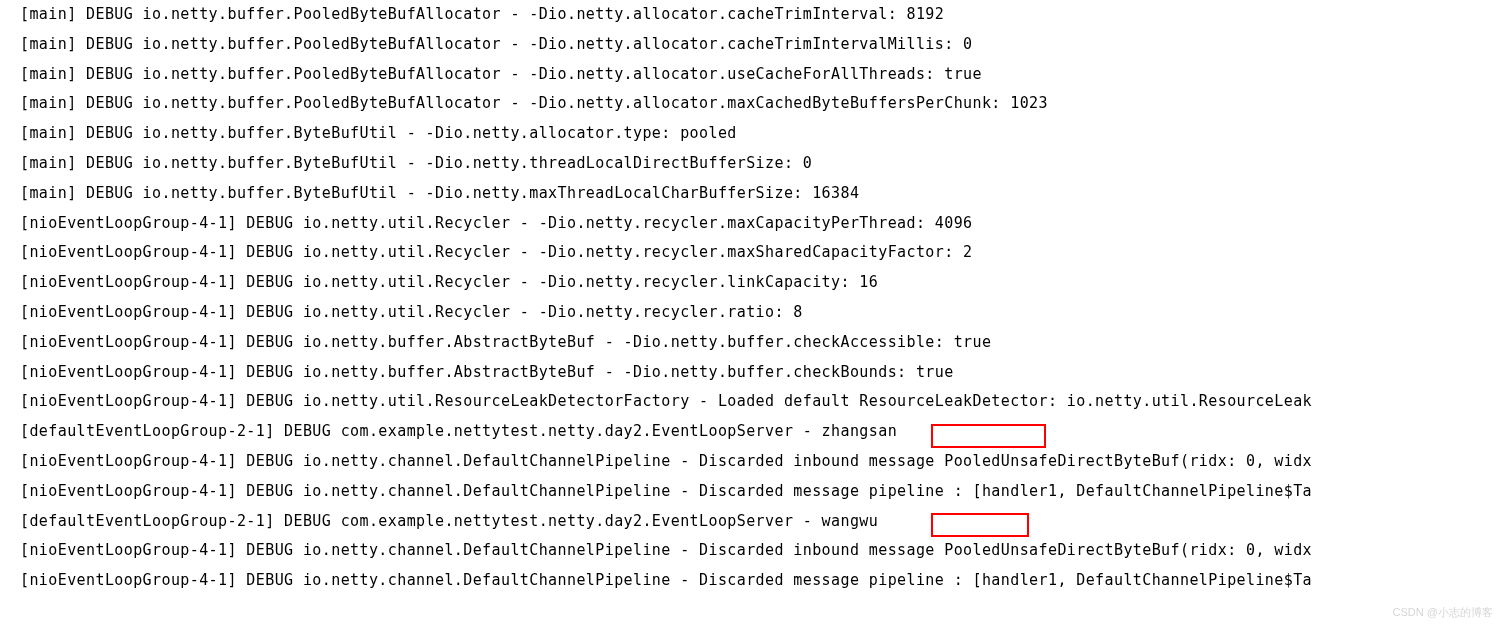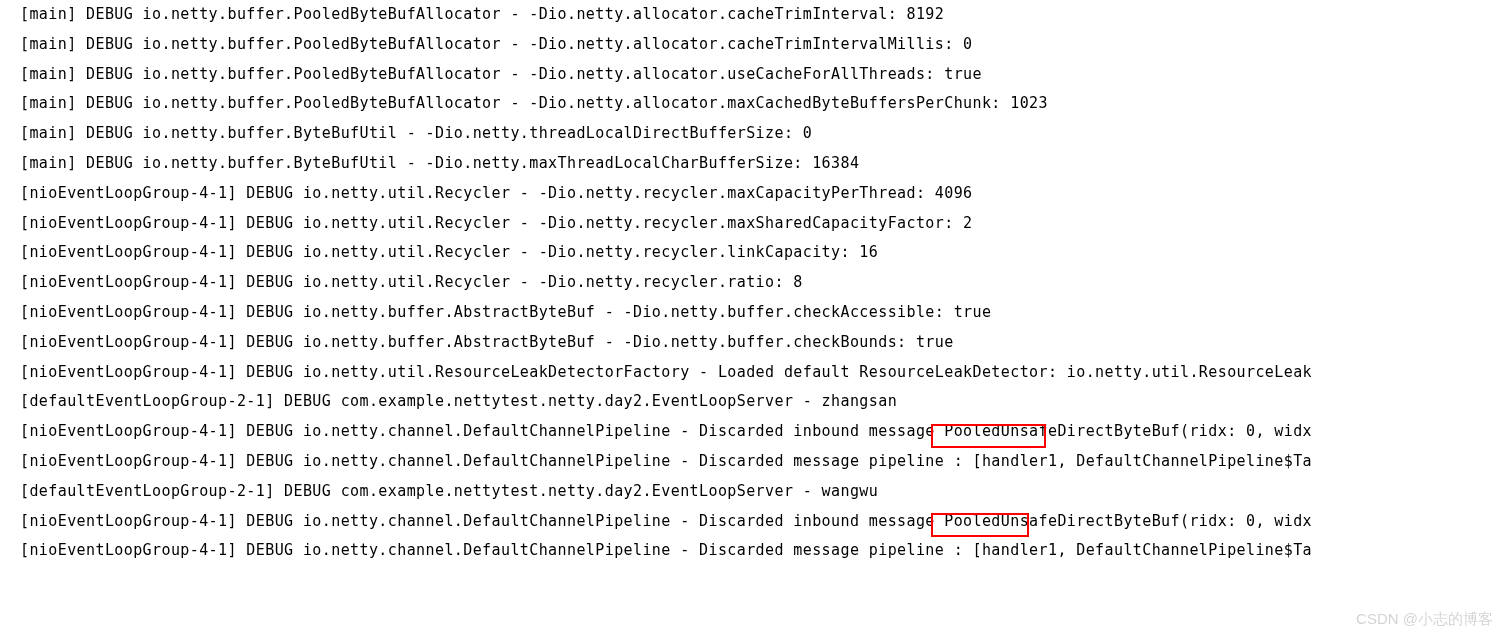--- a/index.html
+++ b/index.html
@@ -25,36 +25,37 @@
       letter-spacing: 0.4px;
       margin-left: 20px;
     }
     .highlight-box {
       position: absolute;
       border: 2px solid #ff0000;
       pointer-events: none;
     }
     .watermark {
       position: absolute;
-      bottom: 2px;
+      bottom: 8px;
       right: 12px;
       color: rgba(0,0,0,0.18);
-      font-size: 15px;
+      font-size: 11px;
       font-family: sans-serif;
       letter-spacing: 0px;
     }
   </style>
 </head>
 <body>
 
 <div id="log-container">
     <div class="log-line">[main] DEBUG io.netty.buffer.PooledByteBufAllocator - -Dio.netty.allocator.cacheTrimInterval: 8192</div>
     <div class="log-line">[main] DEBUG io.netty.buffer.PooledByteBufAllocator - -Dio.netty.allocator.cacheTrimIntervalMillis: 0</div>
     <div class="log-line">[main] DEBUG io.netty.buffer.PooledByteBufAllocator - -Dio.netty.allocator.useCacheForAllThreads: true</div>
     <div class="log-line">[main] DEBUG io.netty.buffer.PooledByteBufAllocator - -Dio.netty.allocator.maxCachedByteBuffersPerChunk: 1023</div>
+    <div class="log-line">[main] DEBUG io.netty.buffer.ByteBufUtil - -Dio.netty.allocator.type: pooled</div>
     <div class="log-line">[main] DEBUG io.netty.buffer.ByteBufUtil - -Dio.netty.threadLocalDirectBufferSize: 0</div>
     <div class="log-line">[main] DEBUG io.netty.buffer.ByteBufUtil - -Dio.netty.maxThreadLocalCharBufferSize: 16384</div>
     <div class="log-line">[nioEventLoopGroup-4-1] DEBUG io.netty.util.Recycler - -Dio.netty.recycler.maxCapacityPerThread: 4096</div>
     <div class="log-line">[nioEventLoopGroup-4-1] DEBUG io.netty.util.Recycler - -Dio.netty.recycler.maxSharedCapacityFactor: 2</div>
     <div class="log-line">[nioEventLoopGroup-4-1] DEBUG io.netty.util.Recycler - -Dio.netty.recycler.linkCapacity: 16</div>
     <div class="log-line">[nioEventLoopGroup-4-1] DEBUG io.netty.util.Recycler - -Dio.netty.recycler.ratio: 8</div>
     <div class="log-line">[nioEventLoopGroup-4-1] DEBUG io.netty.buffer.AbstractByteBuf - -Dio.netty.buffer.checkAccessible: true</div>
     <div class="log-line">[nioEventLoopGroup-4-1] DEBUG io.netty.buffer.AbstractByteBuf - -Dio.netty.buffer.checkBounds: true</div>
     <div class="log-line">[nioEventLoopGroup-4-1] DEBUG io.netty.util.ResourceLeakDetectorFactory - Loaded default ResourceLeakDetector: io.netty.util.ResourceLeak</div>
     <div class="log-line">[defaultEventLoopGroup-2-1] DEBUG com.example.nettytest.netty.day2.EventLoopServer - zhangsan</div>

